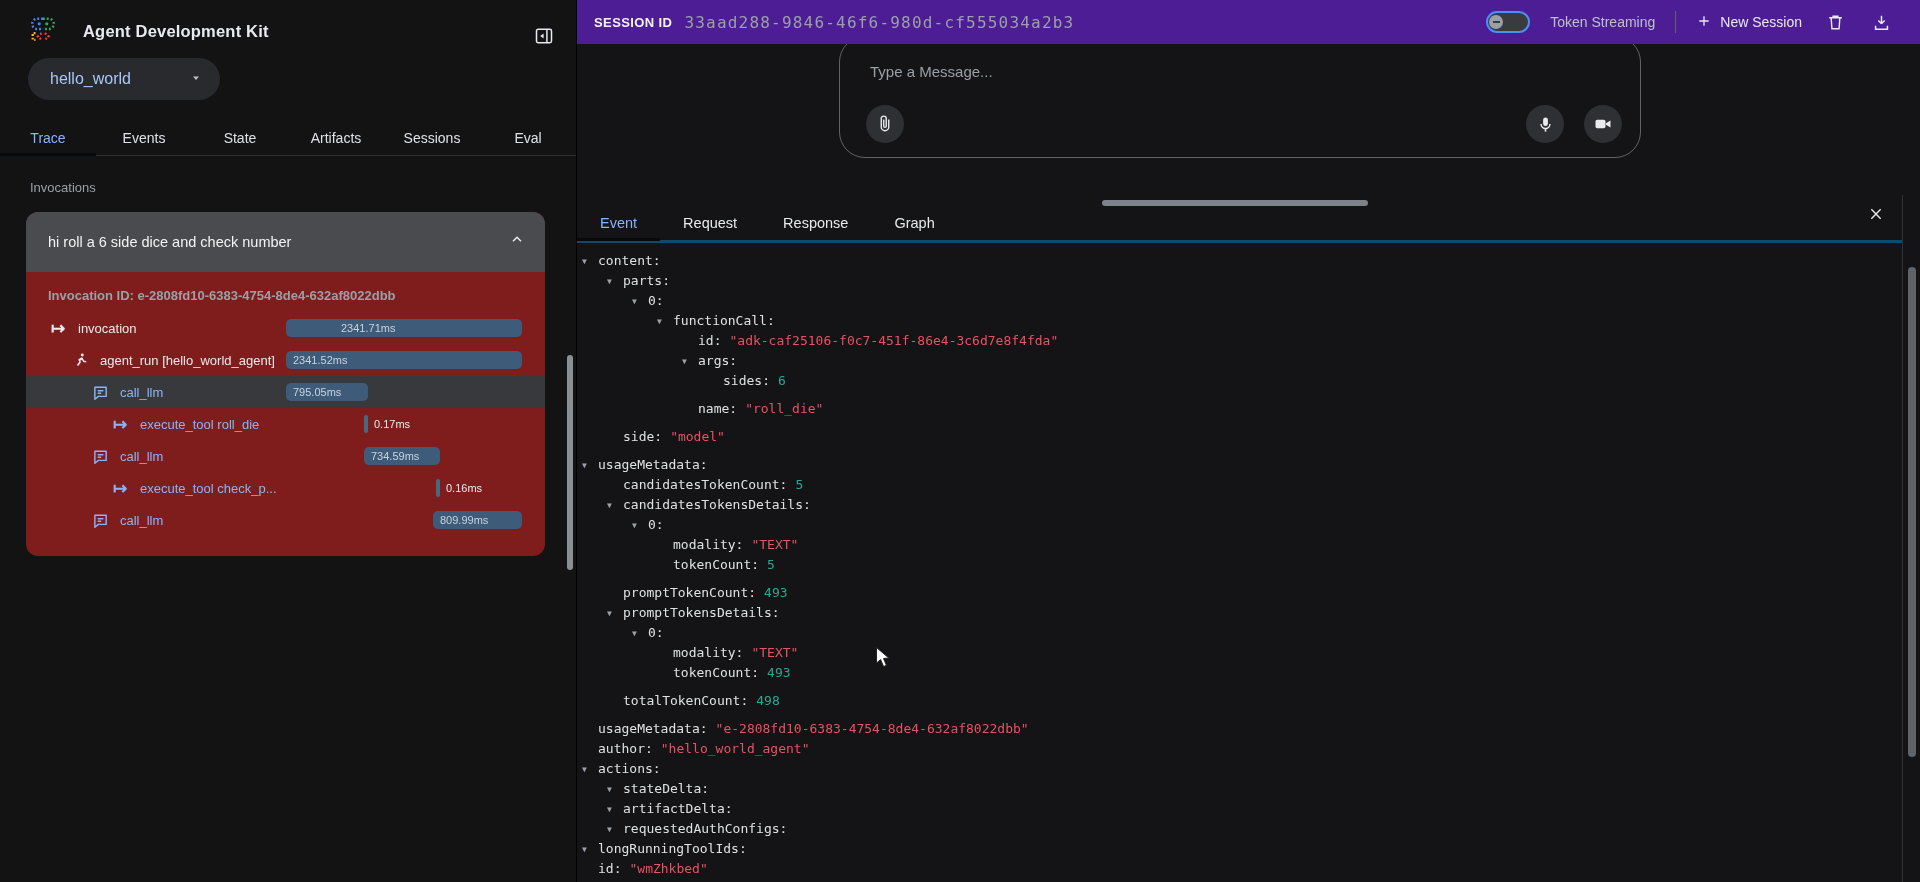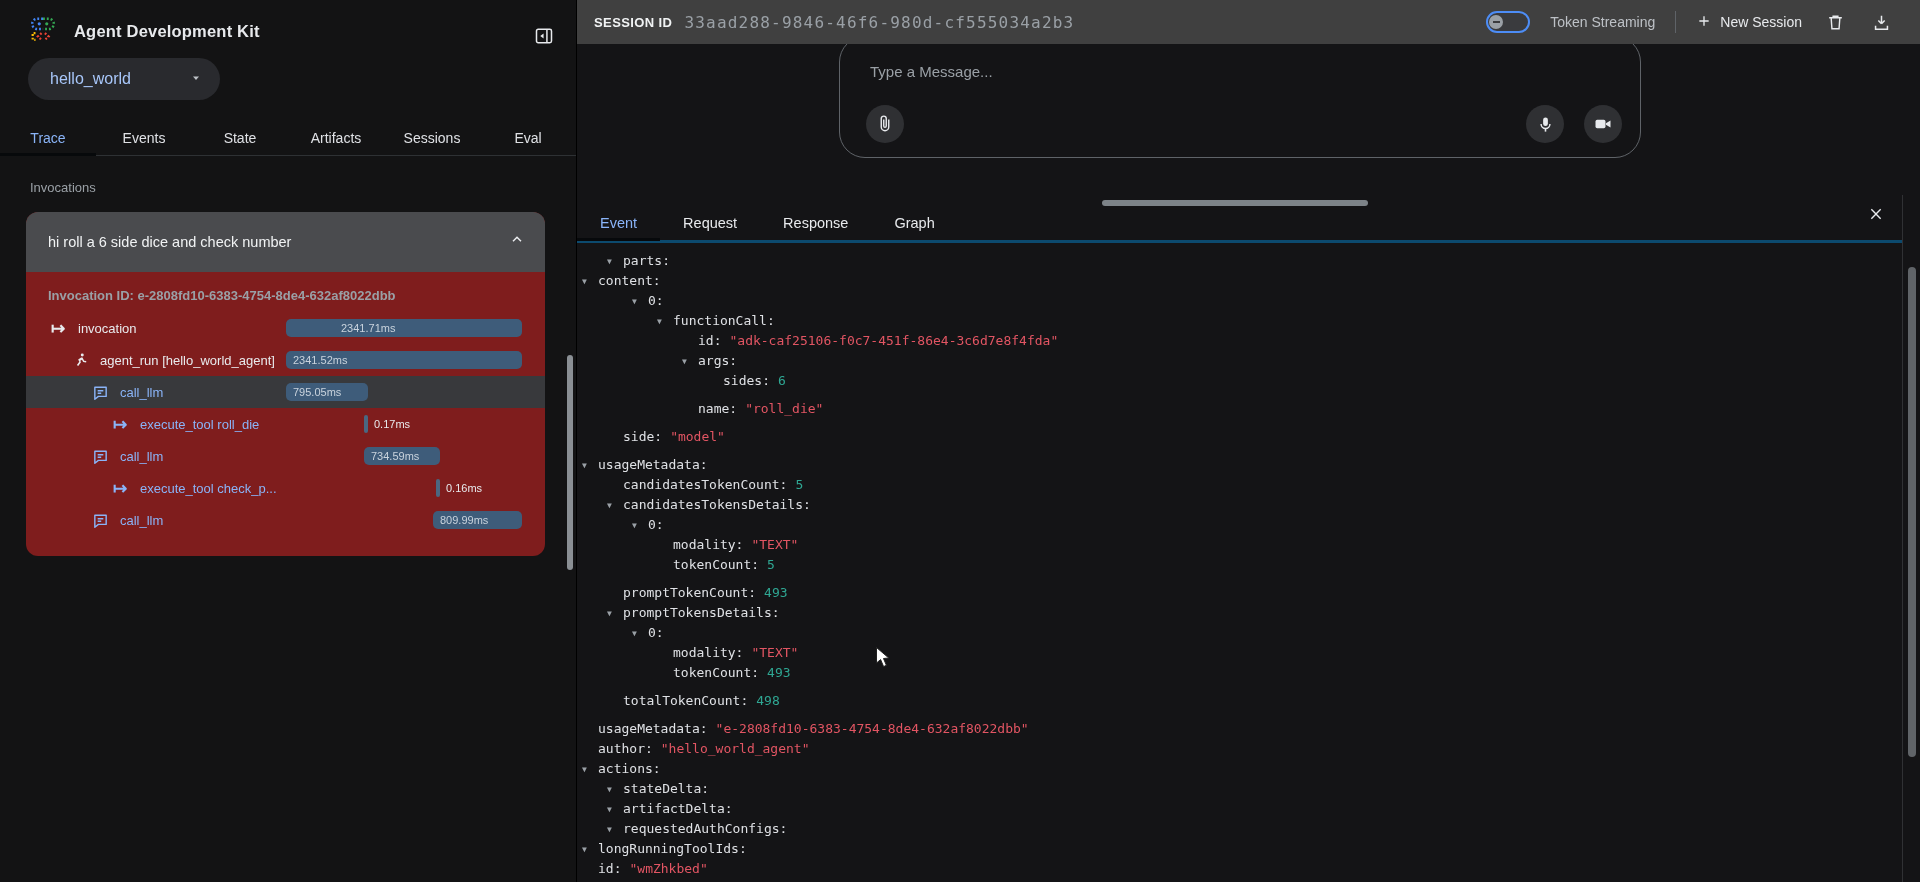--- a/index.html
+++ b/index.html
@@ -6,21 +6,21 @@
   html,body { width:1920px; height:882px; overflow:hidden; background:#131314;
     font-family:"Liberation Sans", sans-serif; color:#e8eaed; }
   .mono { font-family:"DejaVu Sans Mono", monospace; }
 
   
   #sidebar { position:absolute; left:0; top:0; width:577px; height:882px;
     background:#131314; border-right:1px solid #000; }
   #main { position:absolute; left:577px; top:0; width:1343px; height:882px; background:#141416; }
 
   
-  .sb-header { position:absolute; left:28px; top:14px; display:flex; align-items:center; gap:16px; }
+  .sb-header { position:absolute; left:28px; top:14px; display:flex; align-items:center; gap:25px; }
   .sb-title { font-size:16.5px; font-weight:bold; color:#e8eaed; letter-spacing:.2px; }
   .panel-btn { position:absolute; left:532px; top:24px; width:24px; height:24px;
     display:flex; align-items:center; justify-content:center; cursor:pointer; }
   .agent-select { position:absolute; left:28px; top:58px; width:192px; height:42px;
     background:#292a2e; border-radius:22px; display:flex; align-items:center;
     justify-content:space-between; padding:0 18px 0 22px; cursor:pointer; }
   .agent-select .val { color:#a8c7fa; font-size:16px; }
 
   
   .sb-tabs { position:absolute; left:0; top:122px; width:576px; height:34px;
@@ -58,21 +58,21 @@
   .tbar { position:absolute; top:7px; height:18px; background:var(--bar); border-radius:5px; }
   .tbar .dur { font-size:11px; color:#c9d3dd; line-height:18px; padding-left:7px; white-space:nowrap; display:block; }
   .trow.tiny .tbar { background:#4a6781; border-radius:2px; }
   .trow.tiny .tbar .dur { position:absolute; left:10px; top:0; color:#e8eaed; padding:0; }
 
   .sb-scroll { position:absolute; right:3px; top:355px; width:6px; height:215px;
     background:#8a8f94; border-radius:3px; }
 
   
   .session-bar { position:absolute; left:0; top:0; width:1343px; height:44px;
-    background:#404040; display:flex; align-items:center; z-index:5; }
+    background:#4c1d95; display:flex; align-items:center; z-index:5; }
   .session-label { margin-left:17px; font-size:13px; font-weight:bold; letter-spacing:.4px; color:#f1f3f4; }
   .session-id { margin-left:12px; font-size:16px; letter-spacing:1.2px; color:#9aa0a6; }
   .bar-right { position:absolute; right:26px; top:0; height:44px; display:flex; align-items:center; gap:20px; }
   .switch { width:44px; height:22px; border:2px solid #4d8df6; border-radius:12px;
     background:#3a3b3e; display:flex; align-items:center; padding:1px; cursor:pointer; }
   .switch .knob { width:14px; height:14px; border-radius:50%; background:#9aa0a6;
     display:flex; align-items:center; justify-content:center; }
   .switch .knob::after { content:""; width:7px; height:2px; background:#3a3b3e; }
   .ts-label { font-size:14px; color:#bdc1c6; }
   .vdiv { width:1px; height:22px; background:#5f6368; }
@@ -360,26 +360,26 @@
     </div>
 
   <div class="close-x">
     <svg width="16" height="16" viewBox="0 0 24 24" fill="none" stroke="#e8eaed" stroke-width="2.1">
         <path d="M5 5l14 14M19 5L5 19"></path>
       </svg>
   </div>
 
   <div class="json-panel">
 
+      <div class="jline has-arrow ind-0">
+        <span class="jarr"></span><span class="jkey">content:</span><span class="jval"></span>
+      </div>
+
       <div class="jline has-arrow ind-1">
         <span class="jarr"></span><span class="jkey">parts:</span><span class="jval"></span>
-      </div>
-
-      <div class="jline has-arrow ind-0">
-        <span class="jarr"></span><span class="jkey">content:</span><span class="jval"></span>
       </div>
 
       <div class="jline has-arrow ind-2">
         <span class="jarr"></span><span class="jkey">0:</span><span class="jval"></span>
       </div>
 
       <div class="jline has-arrow ind-3">
         <span class="jarr"></span><span class="jkey">functionCall:</span><span class="jval"></span>
       </div>
 

